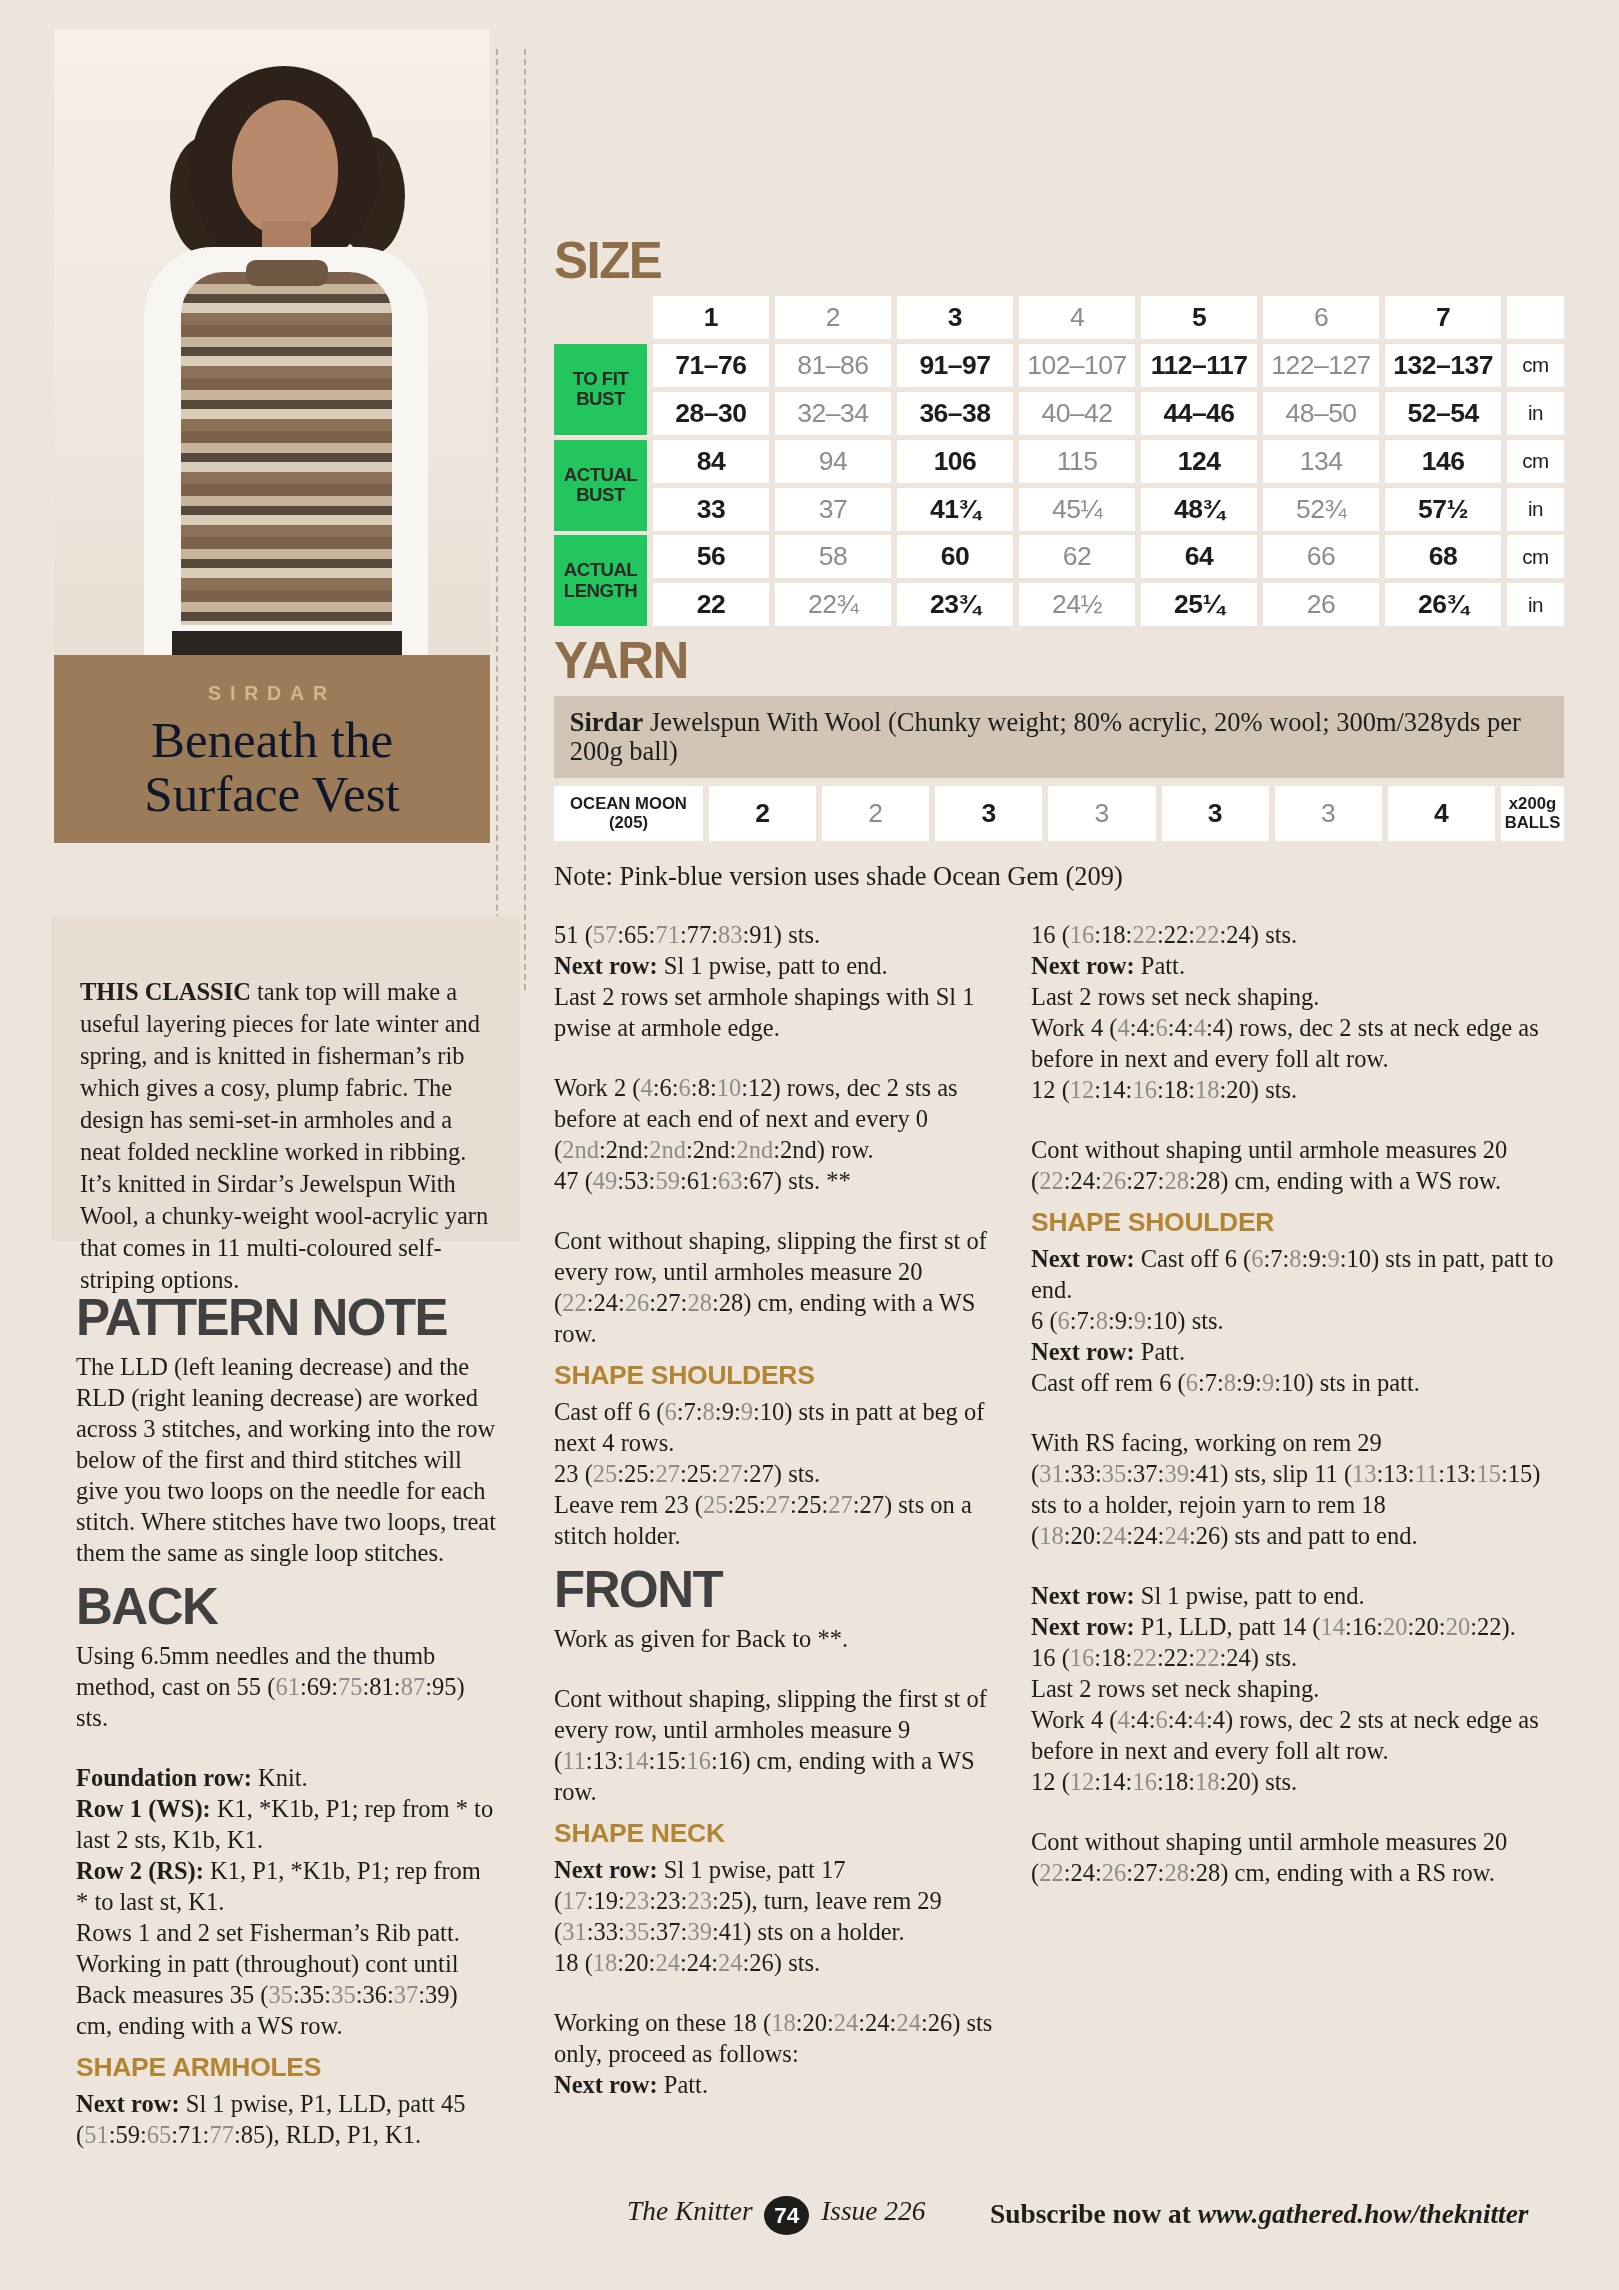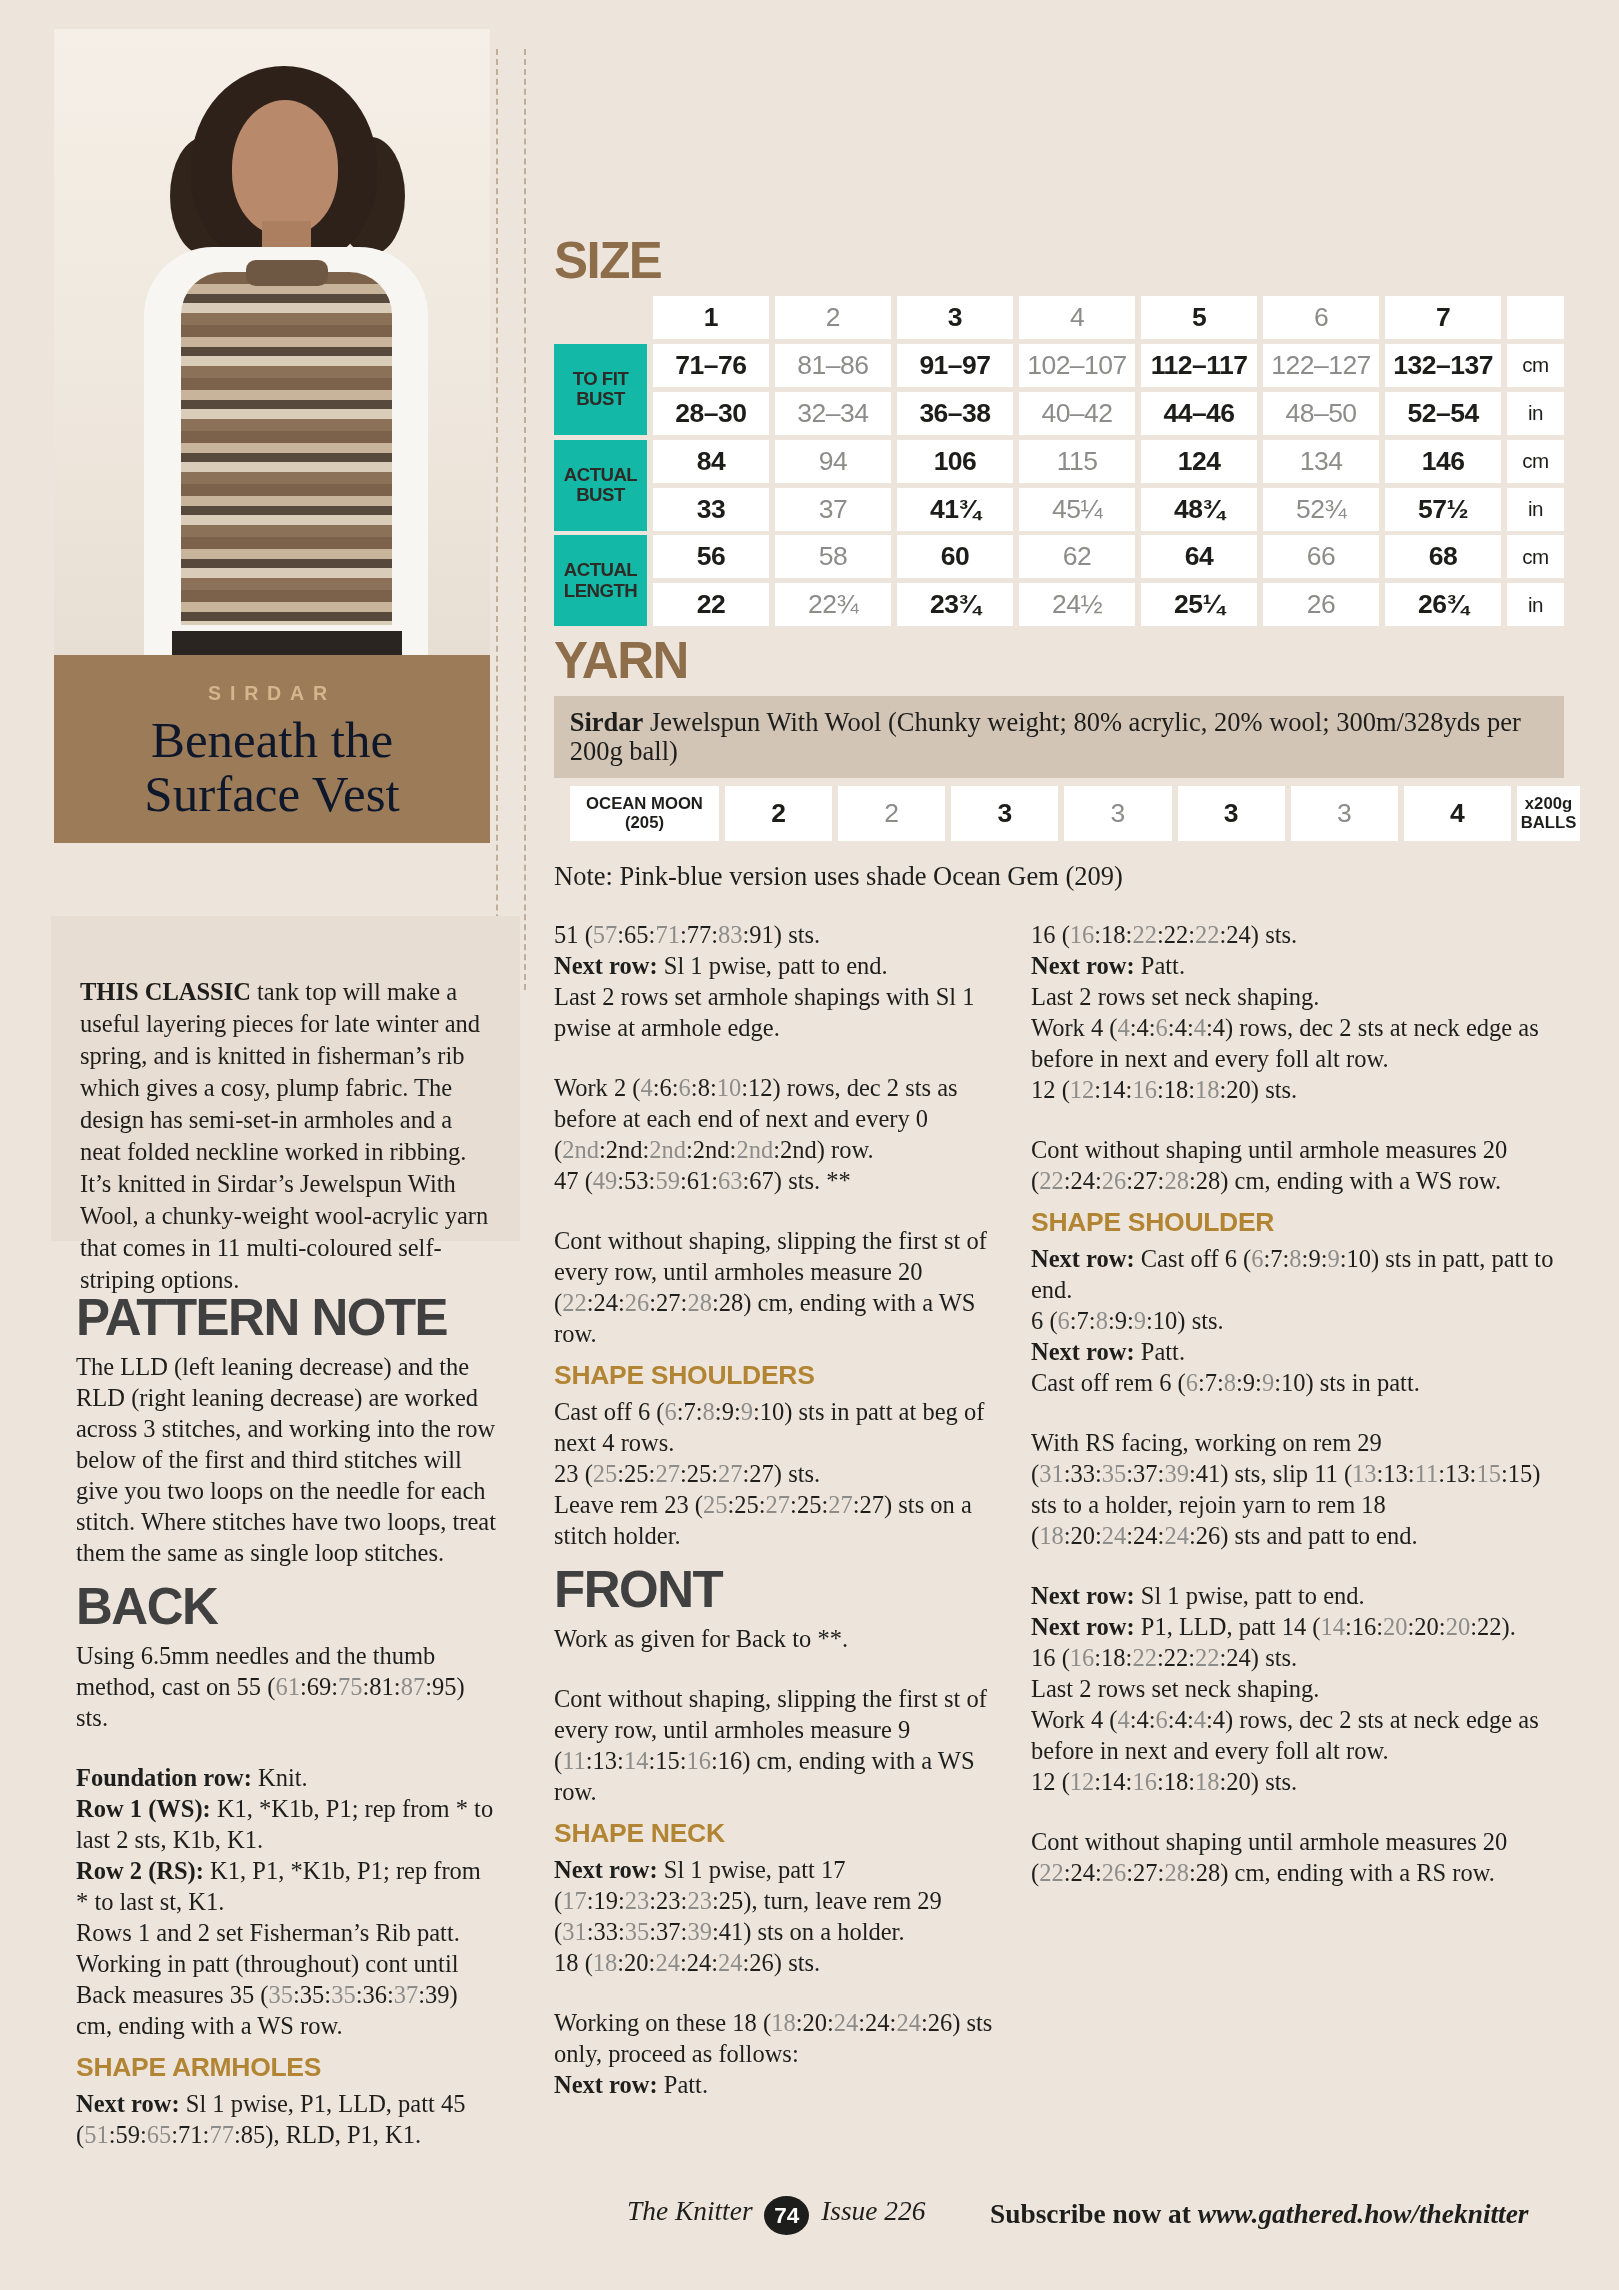--- a/index.html
+++ b/index.html
@@ -34,32 +34,32 @@
   .big-head{position:absolute;font-family:"Liberation Sans",sans-serif;font-weight:700;font-size:51px;
             line-height:51px;color:#8E6E4A;letter-spacing:-1.5px;}
 
   
   .size-table{position:absolute;left:554px;top:296px;width:1010px;display:grid;
               grid-template-columns:93px repeat(7,1fr) 57px;grid-auto-rows:43px;gap:4.9px 5.9px;
               font-family:"Liberation Sans",sans-serif;}
   .size-table .cell{background:#fff;display:flex;align-items:center;justify-content:center;
                     font-size:26.5px;letter-spacing:-0.5px;}
   .size-table .corner{background:transparent;}
-  .size-table .label{background:#14b8a6;grid-row:span 2;flex-direction:column;font-size:18.6px;
+  .size-table .label{background:#22c55e;grid-row:span 2;flex-direction:column;font-size:18.6px;
                      font-weight:600;color:#2E2B26;line-height:20.6px;text-align:center;}
   .size-table .unit{font-size:20.6px;color:#1E1E1C;font-weight:400;}
   .val-b{color:#1D1D1B;font-weight:700;}
   .val-g{color:#8C8C8A;font-weight:400;}
 
   
   .yarn-info{position:absolute;left:554px;top:696px;width:1010px;height:82px;background:#D2C5B6;
              box-sizing:border-box;padding:11.8px 15.7px;font-size:26.5px;line-height:29px;}
   .yarn-row{position:absolute;left:554px;top:786px;width:1010px;display:grid;
             grid-template-columns:149px repeat(7,1fr) 63px;grid-auto-rows:55px;gap:5.9px;
-            font-family:"Liberation Sans",sans-serif;margin-left:16px;}
+            font-family:"Liberation Sans",sans-serif;}
   .yarn-row .cell{background:#fff;display:flex;align-items:center;justify-content:center;font-size:26.5px;}
   .yarn-row .small{flex-direction:column;font-size:16.7px;font-weight:600;line-height:18.6px;color:#1E1E1C;}
   .yarn-note{position:absolute;left:554px;top:861px;font-size:26.5px;}
 
   
   .col{position:absolute;font-size:24.5px;line-height:31px;}
   .col p{margin:0;}
   .col .gap{height:29px;}
   .b{font-weight:700;}
   .g{color:#8C8C8A;}

